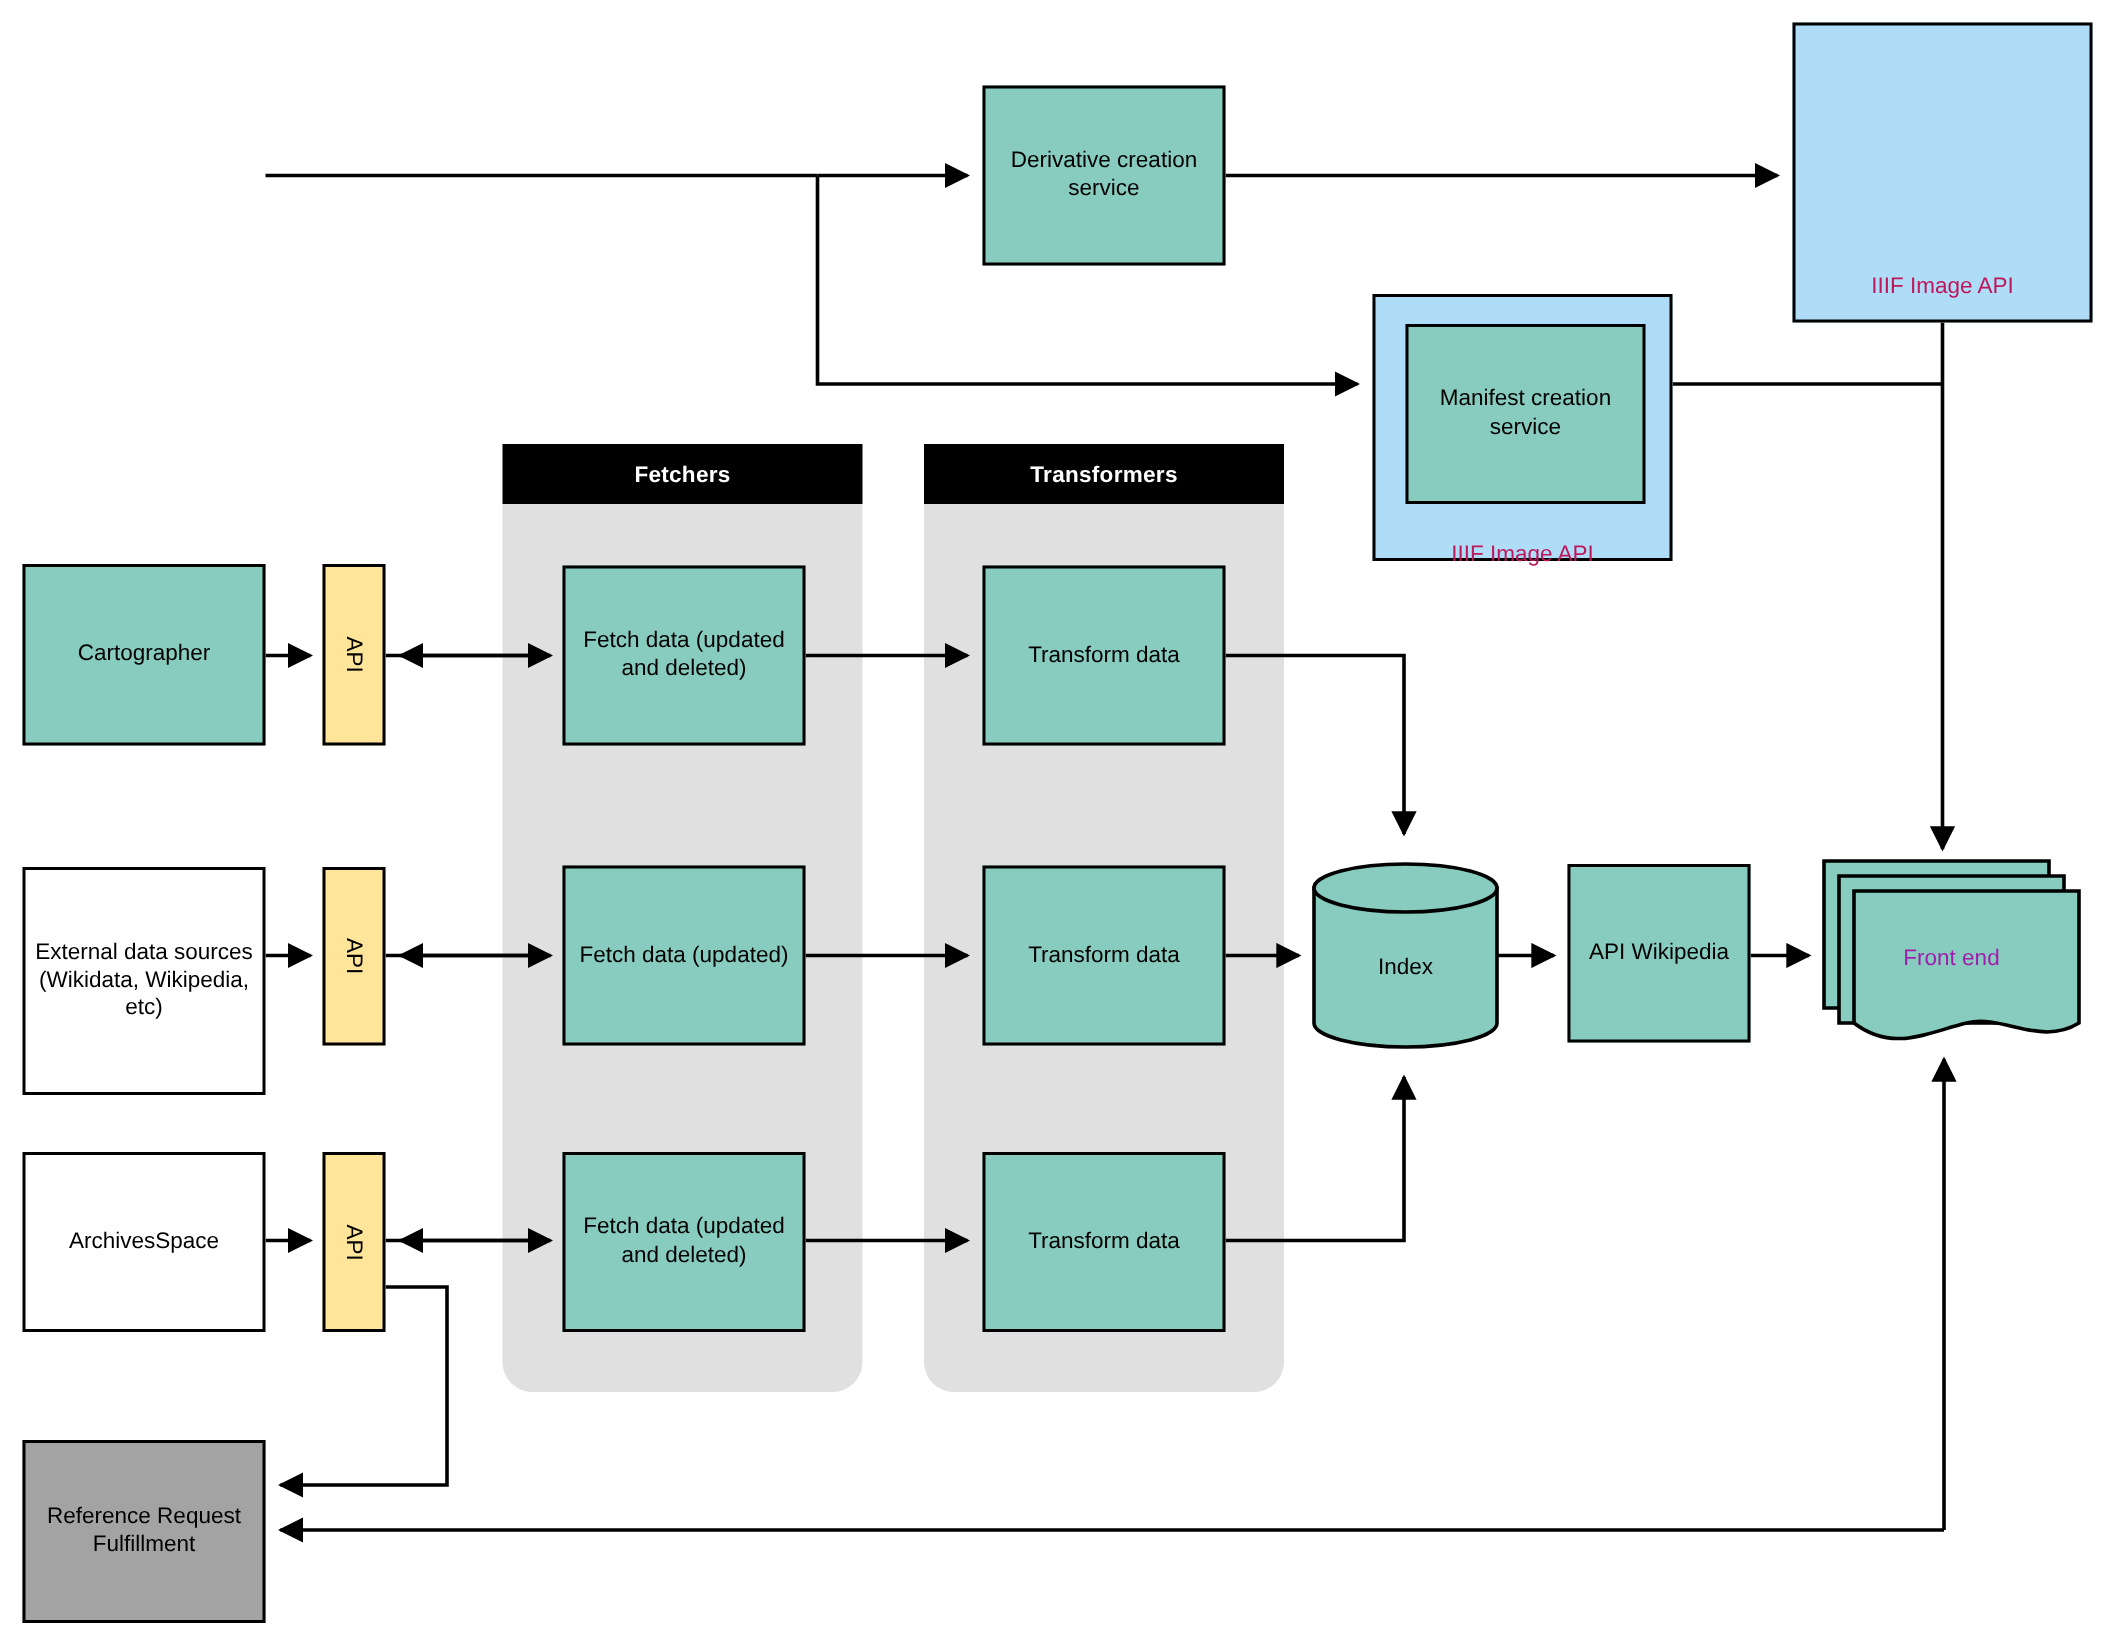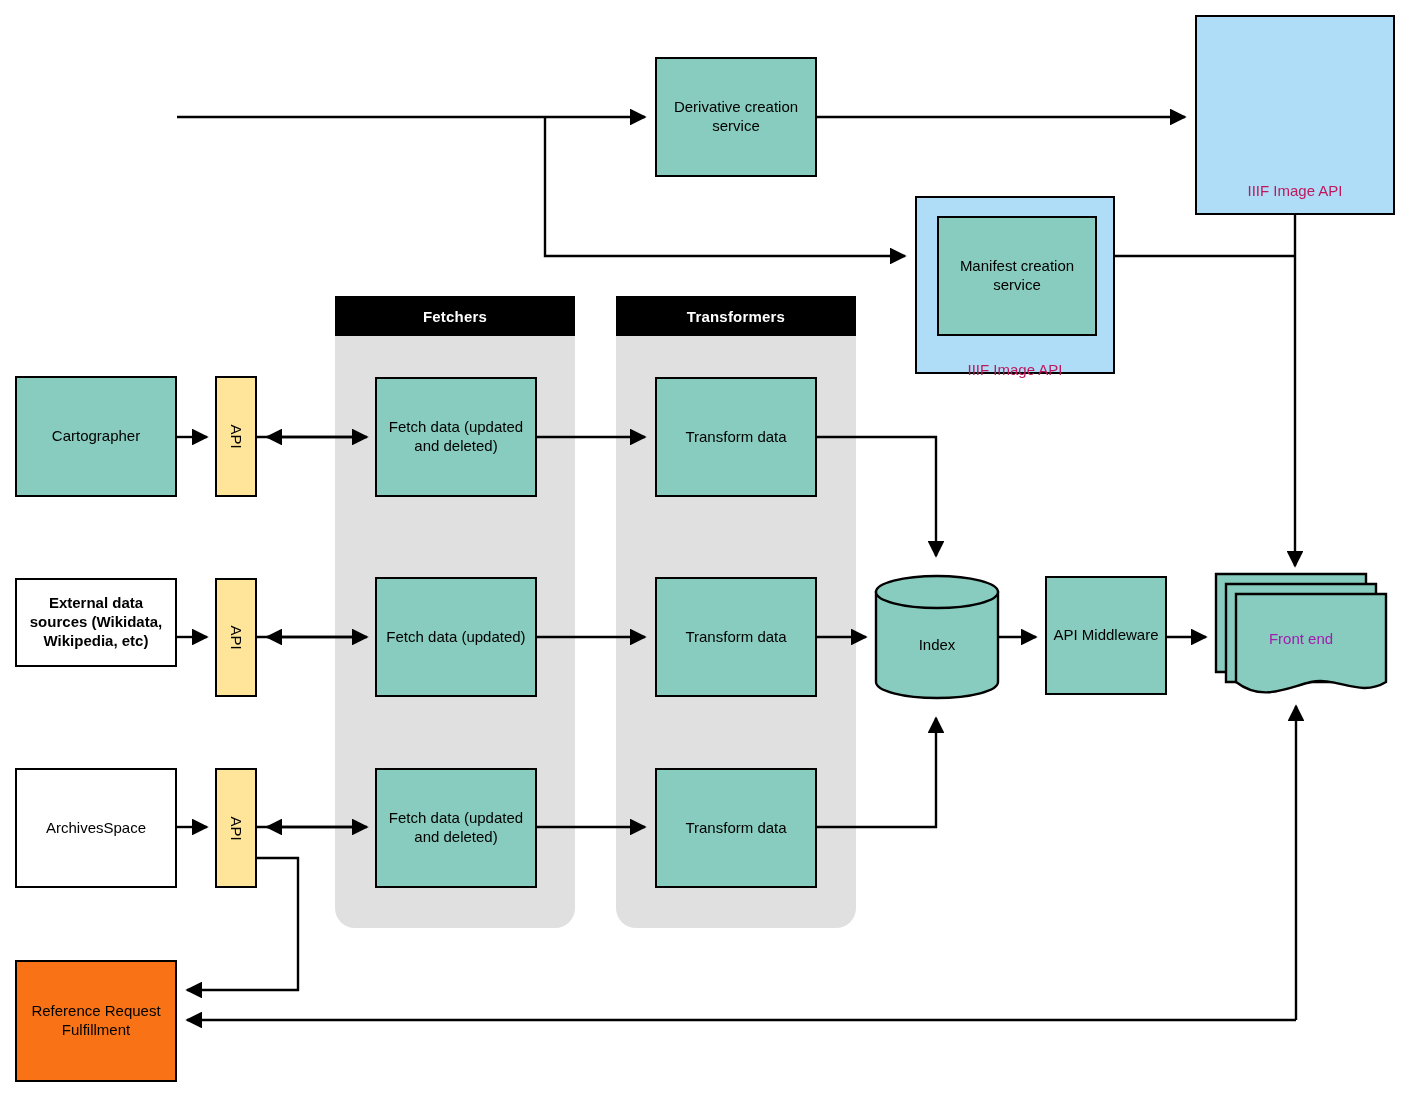--- a/index.html
+++ b/index.html
@@ -1,21 +1,21 @@
 <!DOCTYPE html>
 <html><head>
 <meta charset="utf-8">
 <style>
   html,body{margin:0;padding:0;background:#ffffff;}
   body{font-family:"Liberation Sans",sans-serif;}
   #stage{position:relative;width:1413px;height:1096px;background:#ffffff;overflow:hidden;}
   .node{position:absolute;box-sizing:border-box;border:2px solid #000;display:flex;align-items:center;justify-content:center;text-align:center;font-size:15px;line-height:1.25;color:#000;}
   .green{background:#87ccbe;}
   .white{background:#ffffff;}
-  .yellow{background:#f97316;}
+  .yellow{background:#a3a3a3;}
   .blue{background:#afdcf7;}
   .api-box{position:absolute;box-sizing:border-box;border:2px solid #000;background:#ffe599;display:flex;align-items:center;justify-content:center;}
   .api-box span{display:block;transform:rotate(90deg);font-size:15px;white-space:nowrap;color:#000;}
   .swim{position:absolute;box-sizing:border-box;background:#e0e0e0;border-bottom-left-radius:20px;border-bottom-right-radius:20px;}
   .swim-head{position:absolute;box-sizing:border-box;background:#000;color:#fff;font-weight:bold;font-size:15px;display:flex;align-items:center;justify-content:center;letter-spacing:.2px;}
   .container-label{position:absolute;font-size:15px;color:#be185d;text-align:center;width:100%;left:0;}
   svg.edges{position:absolute;left:0;top:0;width:1413px;height:1096px;overflow:visible;}
   .cyl-label{position:absolute;font-size:15px;color:#000;text-align:center;}
   .fe-label{position:absolute;font-size:15px;color:#a21caf;text-align:center;}
 </style>
@@ -101,41 +101,41 @@
   <div class="api-box" style="left:215px;top:376px;width:42px;height:121px;">
     <span>API</span>
   </div>
   <div class="node green" style="left:375px;top:377px;width:162px;height:120px;padding:0 6px;">
     <span>Fetch data (updated and deleted)</span>
   </div>
   <div class="node green" style="left:655px;top:377px;width:162px;height:120px;">
     <span>Transform data</span>
   </div>
 
-  <div class="node white" style="left:15px;top:578px;width:162px;height:89px;padding:0 6px;font-weight:bold;">
+  <div class="node white" style="left:15px;top:578px;width:162px;height:152px;padding:0 6px;">
     <span>External data sources (Wikidata, Wikipedia, etc)</span>
   </div>
   <div class="api-box" style="left:215px;top:578px;width:42px;height:119px;">
     <span>API</span>
   </div>
   <div class="node green" style="left:375px;top:577px;width:162px;height:120px;padding:0 6px;">
     <span>Fetch data (updated)</span>
   </div>
   <div class="node green" style="left:655px;top:577px;width:162px;height:120px;">
     <span>Transform data</span>
   </div>
 
   <svg style="position:absolute;left:873px;top:574px;width:128px;height:126px;overflow:visible;" viewBox="0 0 128 126">
     <path d="M 3 18 L 3 108 A 61 16 0 0 0 125 108 L 125 18 Z" fill="#87ccbe" stroke="#000" stroke-width="2.4"></path>
     <ellipse cx="64" cy="18" rx="61" ry="16" fill="#87ccbe" stroke="#000" stroke-width="2.4"></ellipse>
   </svg>
   <div class="cyl-label" style="left:873px;top:636px;width:128px;">Index</div>
 
   <div class="node green" style="left:1045px;top:576px;width:122px;height:119px;">
-    <span>API Middleware</span>
+    <span>API Wikipedia</span>
   </div>
 
   <svg style="position:absolute;left:1210px;top:568px;width:176px;height:136px;overflow:visible;" viewBox="0 0 176 136">
     <path d="M 6 6 L 156 6 L 156 104 L 6 104 Z" fill="#87ccbe" stroke="#000" stroke-width="2.4"></path>
     <path d="M 16 16 L 166 16 L 166 114 L 16 114 Z" fill="#87ccbe" stroke="#000" stroke-width="2.4"></path>
     <path d="M 26 26 L 176 26 L 176 114 C 150 130 126 108 101 114 C 76 120 52 134 26 114 Z" fill="#87ccbe" stroke="#000" stroke-width="2.4"></path>
   </svg>
   <div class="fe-label" style="left:1216px;top:630px;width:170px;">Front end</div>
 
   <div class="node white" style="left:15px;top:768px;width:162px;height:120px;">

